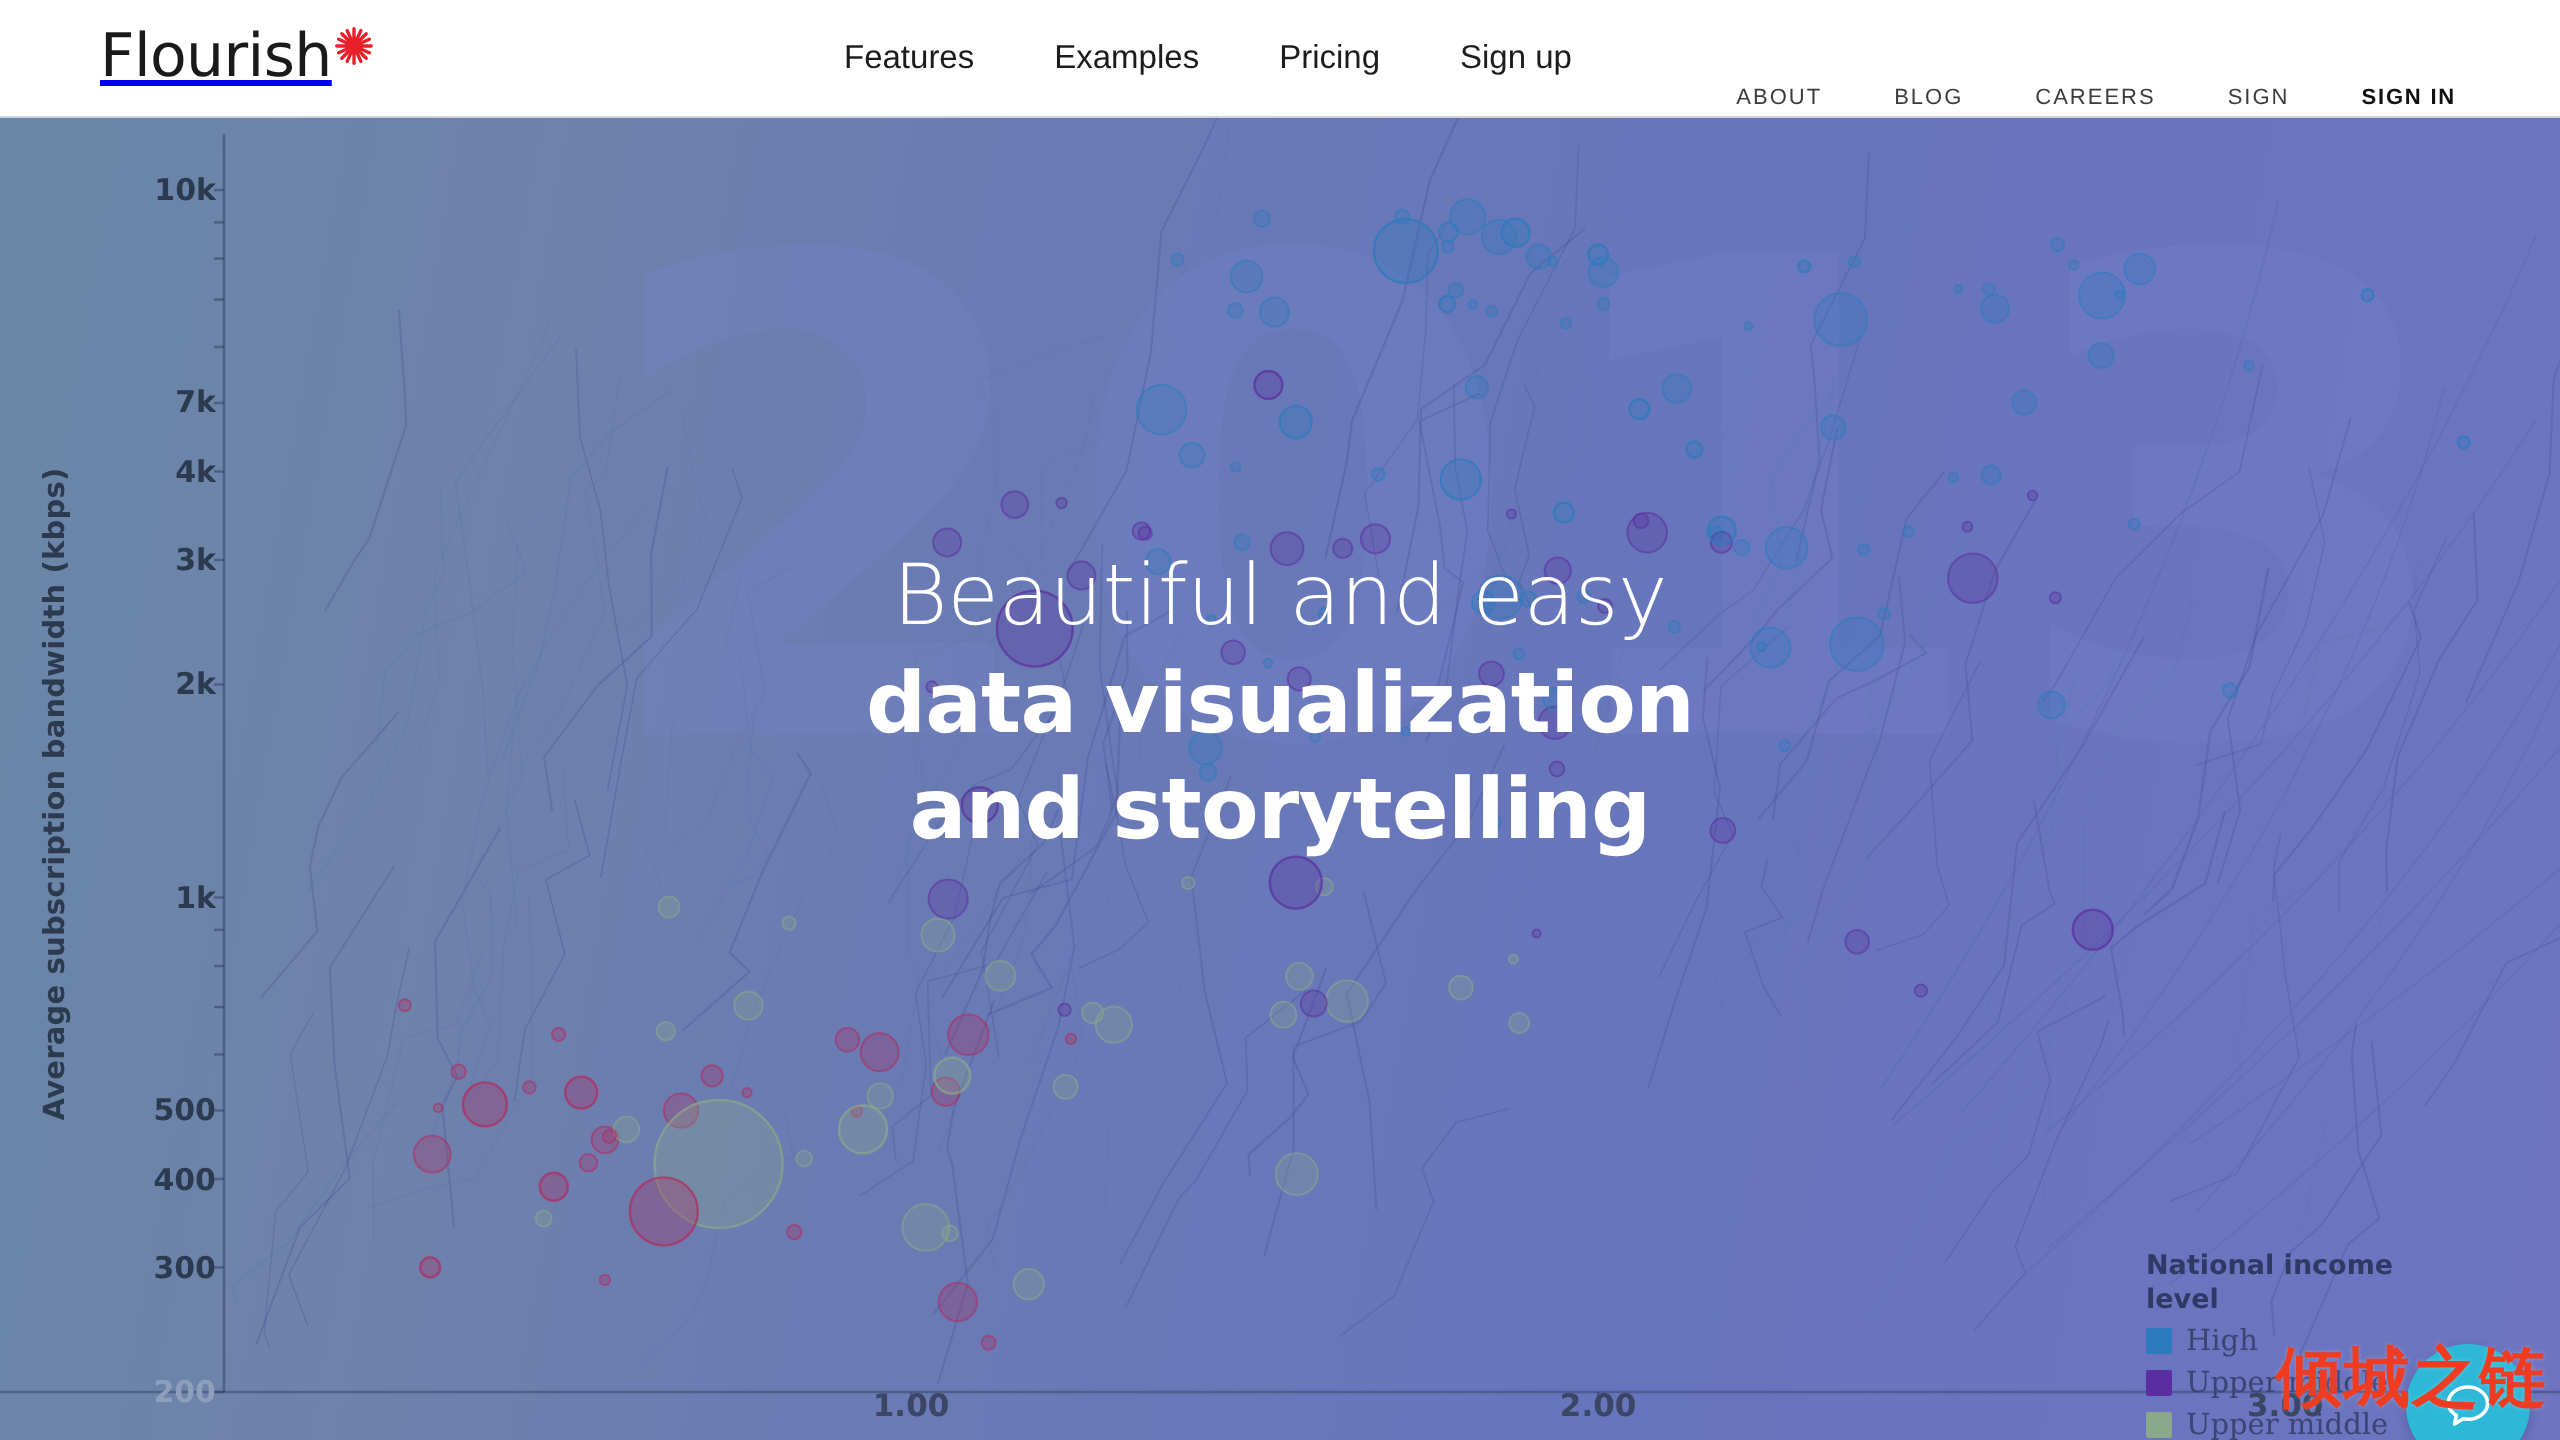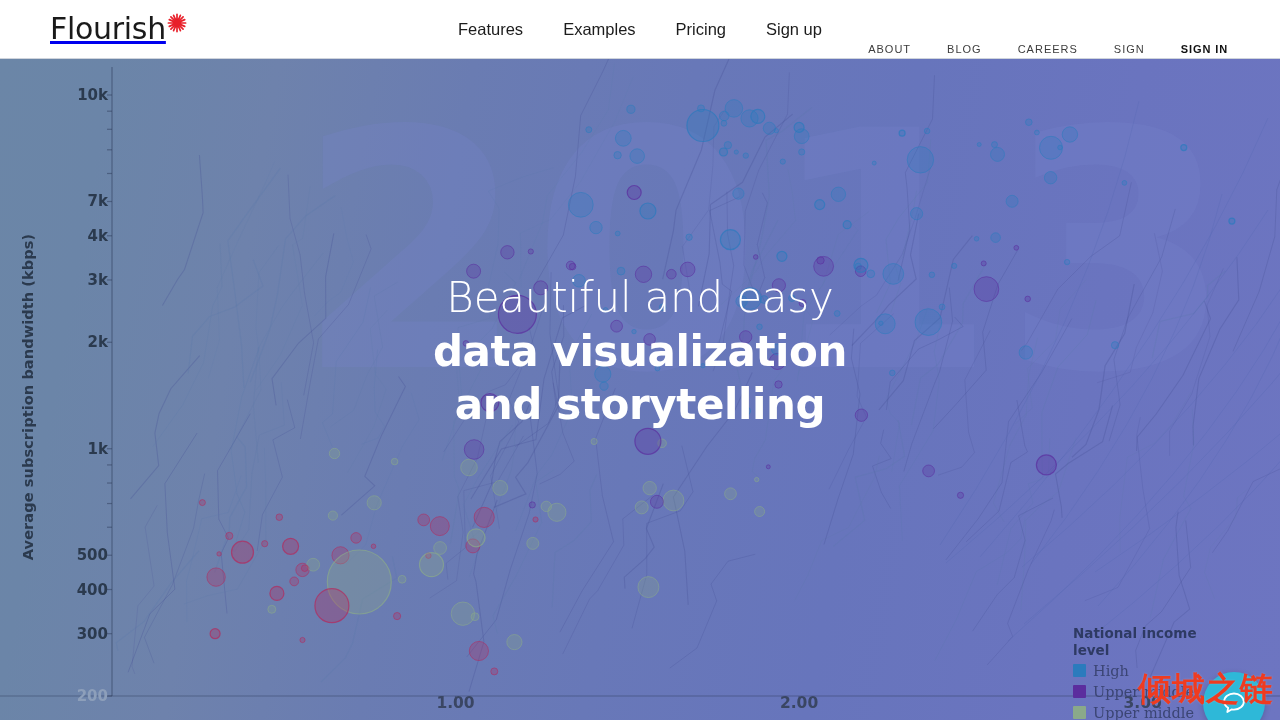--- a/index.html
+++ b/index.html
@@ -33,21 +33,21 @@
     font-size: 30px; font-weight: 400;
     color: #1a1a1a; letter-spacing: -0.3px;
     line-height: 34px;
   }
   #logo-star {
     position: relative; width: 20px; height: 20px;
     margin-left: 1px; margin-top: 1px;
   }
 
   #main-nav {
-    position: absolute; left: 452px; top: 0;
+    position: absolute; left: 416px; top: 0;
     height: 59px; display: flex; align-items: center; gap: 28px; justify-content: center;
   }
   .main-nav-item {
     font-size: 16.5px; color: #1c1c1c; font-weight: 400;
     text-decoration: none; cursor: pointer; white-space: nowrap;
     padding: 4px 6px;
   }
 
   #util-nav {
     position: absolute; right: 52px; top: 0;

